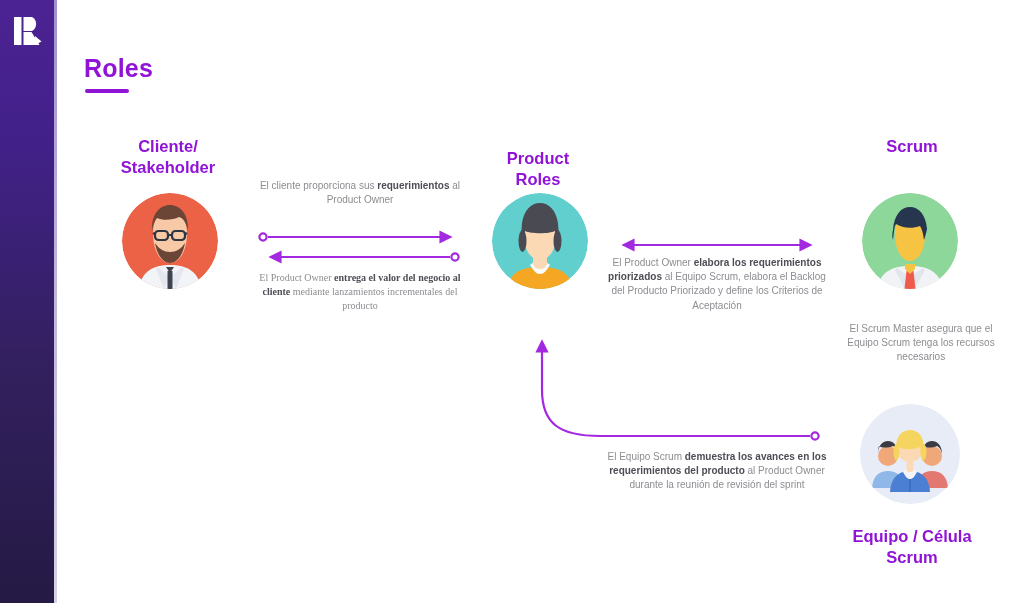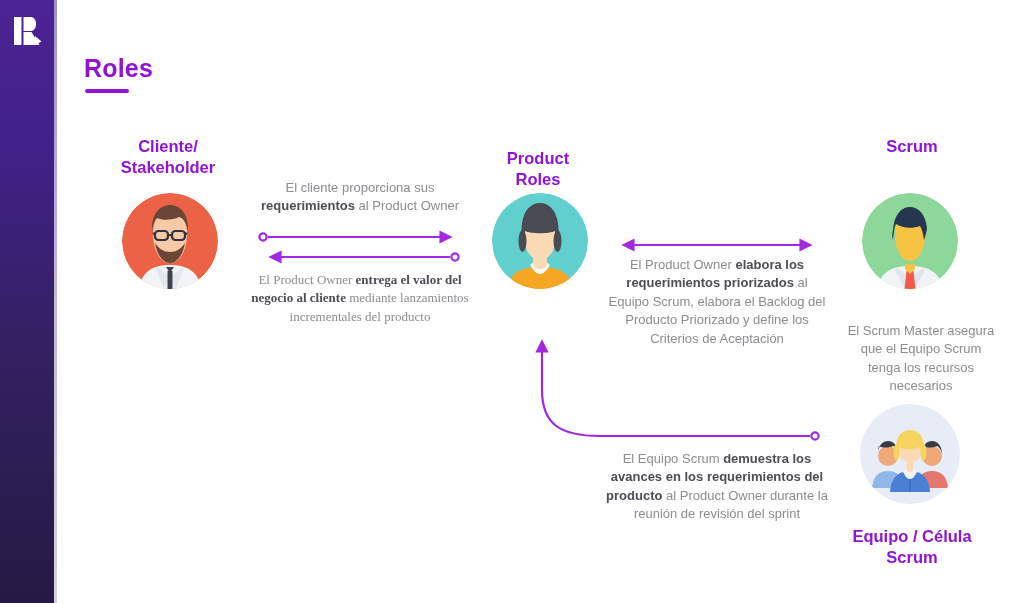--- a/index.html
+++ b/index.html
@@ -65,21 +65,21 @@
   }
   #avatar-cliente { left: 122px; top: 193px; width: 96px; height: 96px; }
   #avatar-po      { left: 492px; top: 193px; width: 96px; height: 96px; }
   #avatar-sm      { left: 862px; top: 193px; width: 96px; height: 96px; }
   #avatar-team    { left: 860px; top: 404px; width: 100px; height: 100px; }
   .avatar svg { display: block; width: 100%; height: 100%; }
 
   
   .caption {
     position: absolute; text-align: center;
-    font-size: 13px; line-height: 1.42;
+    font-size: 10px; line-height: 1.42;
     color: #8d8d92;
   }
   .caption b { color: #4d4d55; font-weight: bold; }
   #cap-1 { left: 248px; top: 179px; width: 224px; }
   #cap-2 { left: 248px; top: 271px; width: 224px; font-family: Liberation Serif, serif; }
   #cap-3 { left: 606px; top: 256px; width: 222px; }
   #cap-4 { left: 846px; top: 322px; width: 150px; }
   #cap-5 { left: 606px; top: 450px; width: 222px; }
 
   

